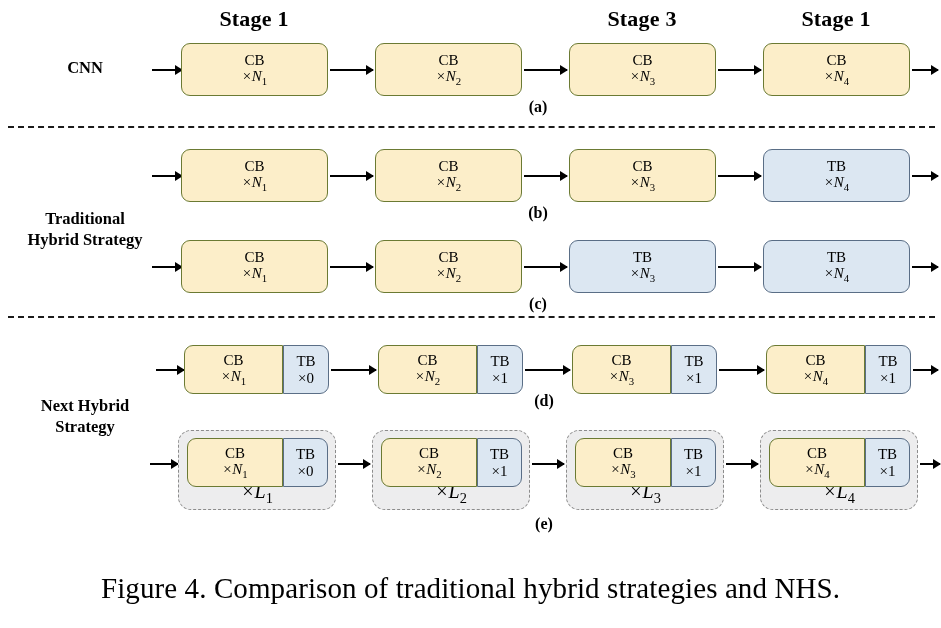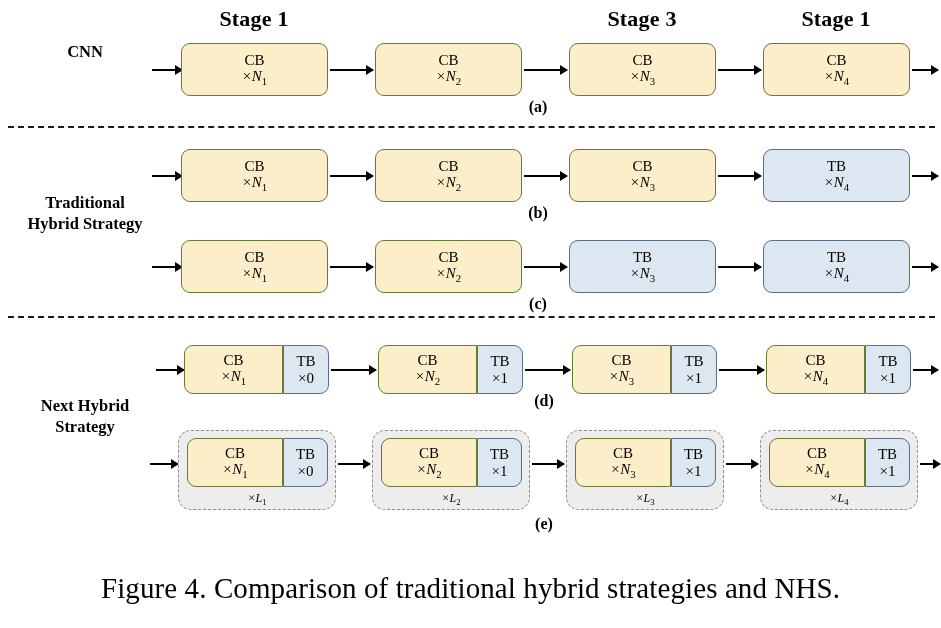--- a/index.html
+++ b/index.html
@@ -103,21 +103,21 @@
     border: 1.6px dashed #8c8c8c;
     border-radius: 13px;
     background: #ededee;
   }
   .loop-label {
     position: absolute;
     bottom: 2px;
     left: 0;
     width: 100%;
     text-align: center;
-    font-size: 12px;
+    font-size: 20px;
   }
 
   
   .arrow {
     position: absolute;
     height: 2px;
     background: #000;
   }
   .arrow::after {
     content: "";
@@ -148,25 +148,25 @@
 </style>
 </head>
 <body>
 
 <div id="figure">
 
   <div class="stage-header" style="left:174px;">Stage 1</div>
   <div class="stage-header" style="left:562px;">Stage 3</div>
   <div class="stage-header" style="left:756px;">Stage 1</div>
 
-  <div class="group-label" style="left:0px; top:42px;">
+  <div class="group-label" style="left:0px; top:58px;">
     <div>CNN</div>
   </div>
 
-  <div class="group-label" style="left:0px; top:193px;">
+  <div class="group-label" style="left:0px; top:209px;">
     <div>Traditional</div>
     <div>Hybrid Strategy</div>
   </div>
 
   <div class="group-label" style="left:0px; top:396px;">
     <div>Next Hybrid</div>
     <div>Strategy</div>
   </div>
 
   <div class="separator" style="top:126px;"></div>

